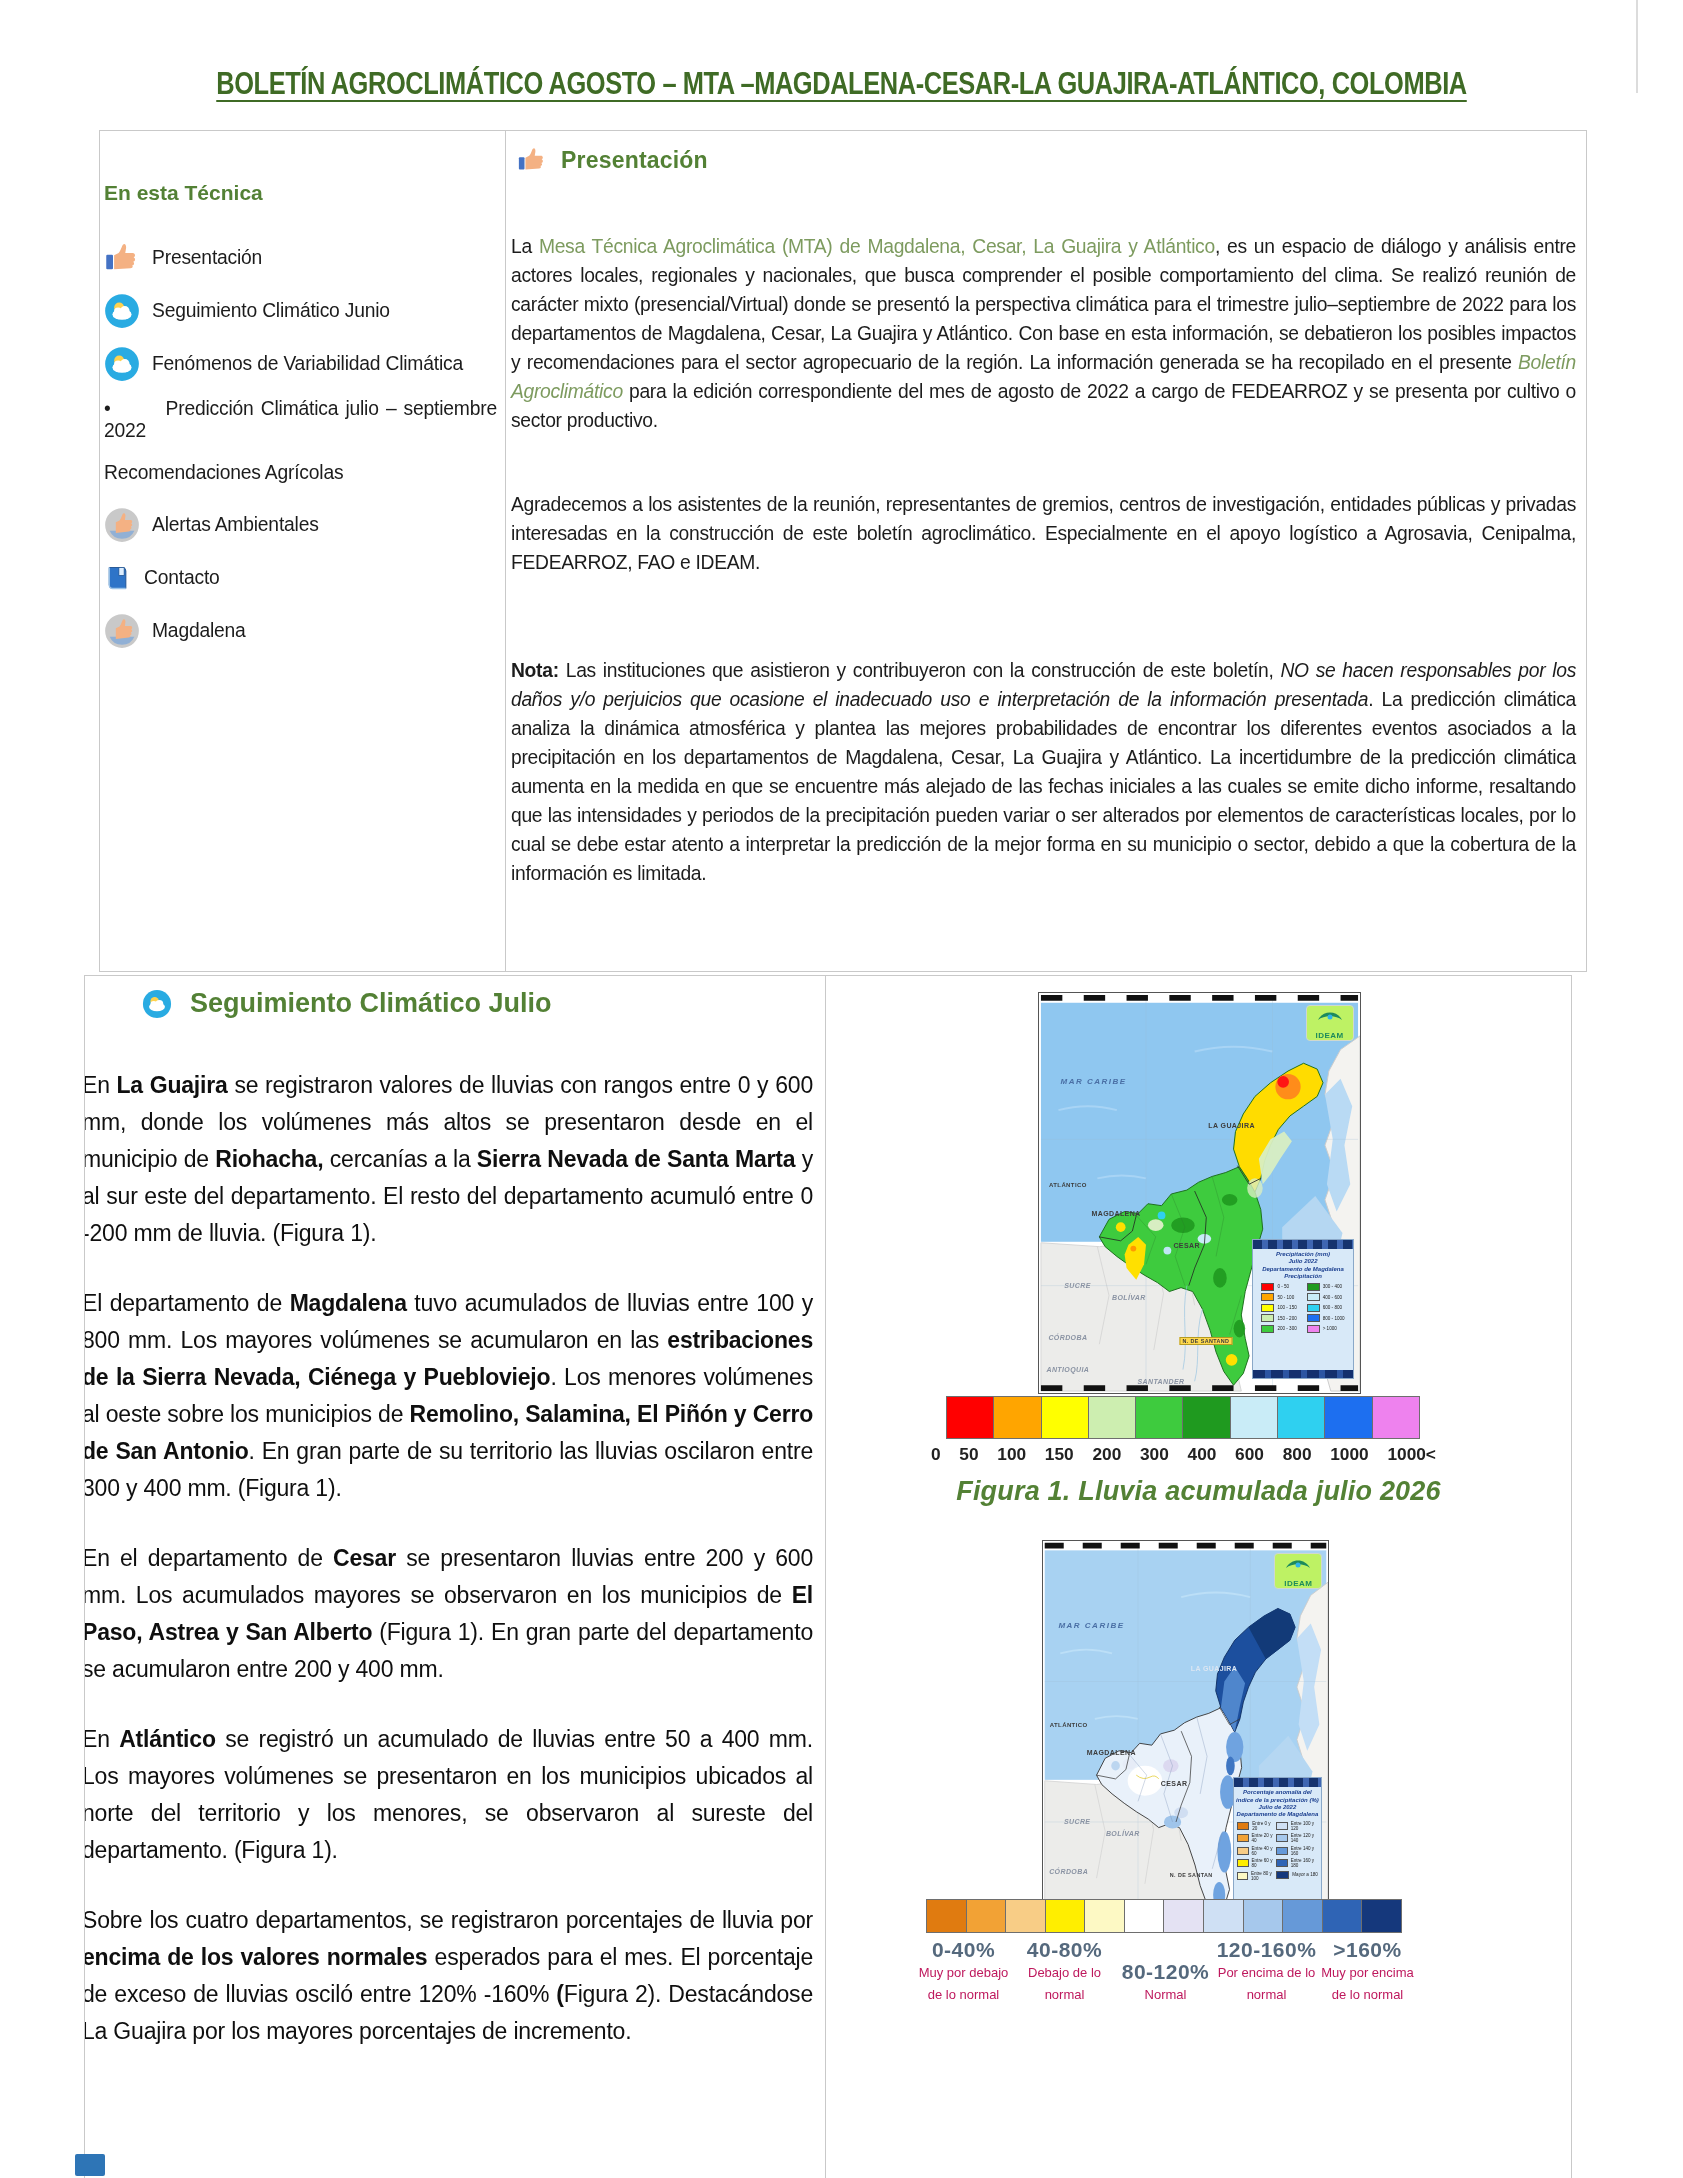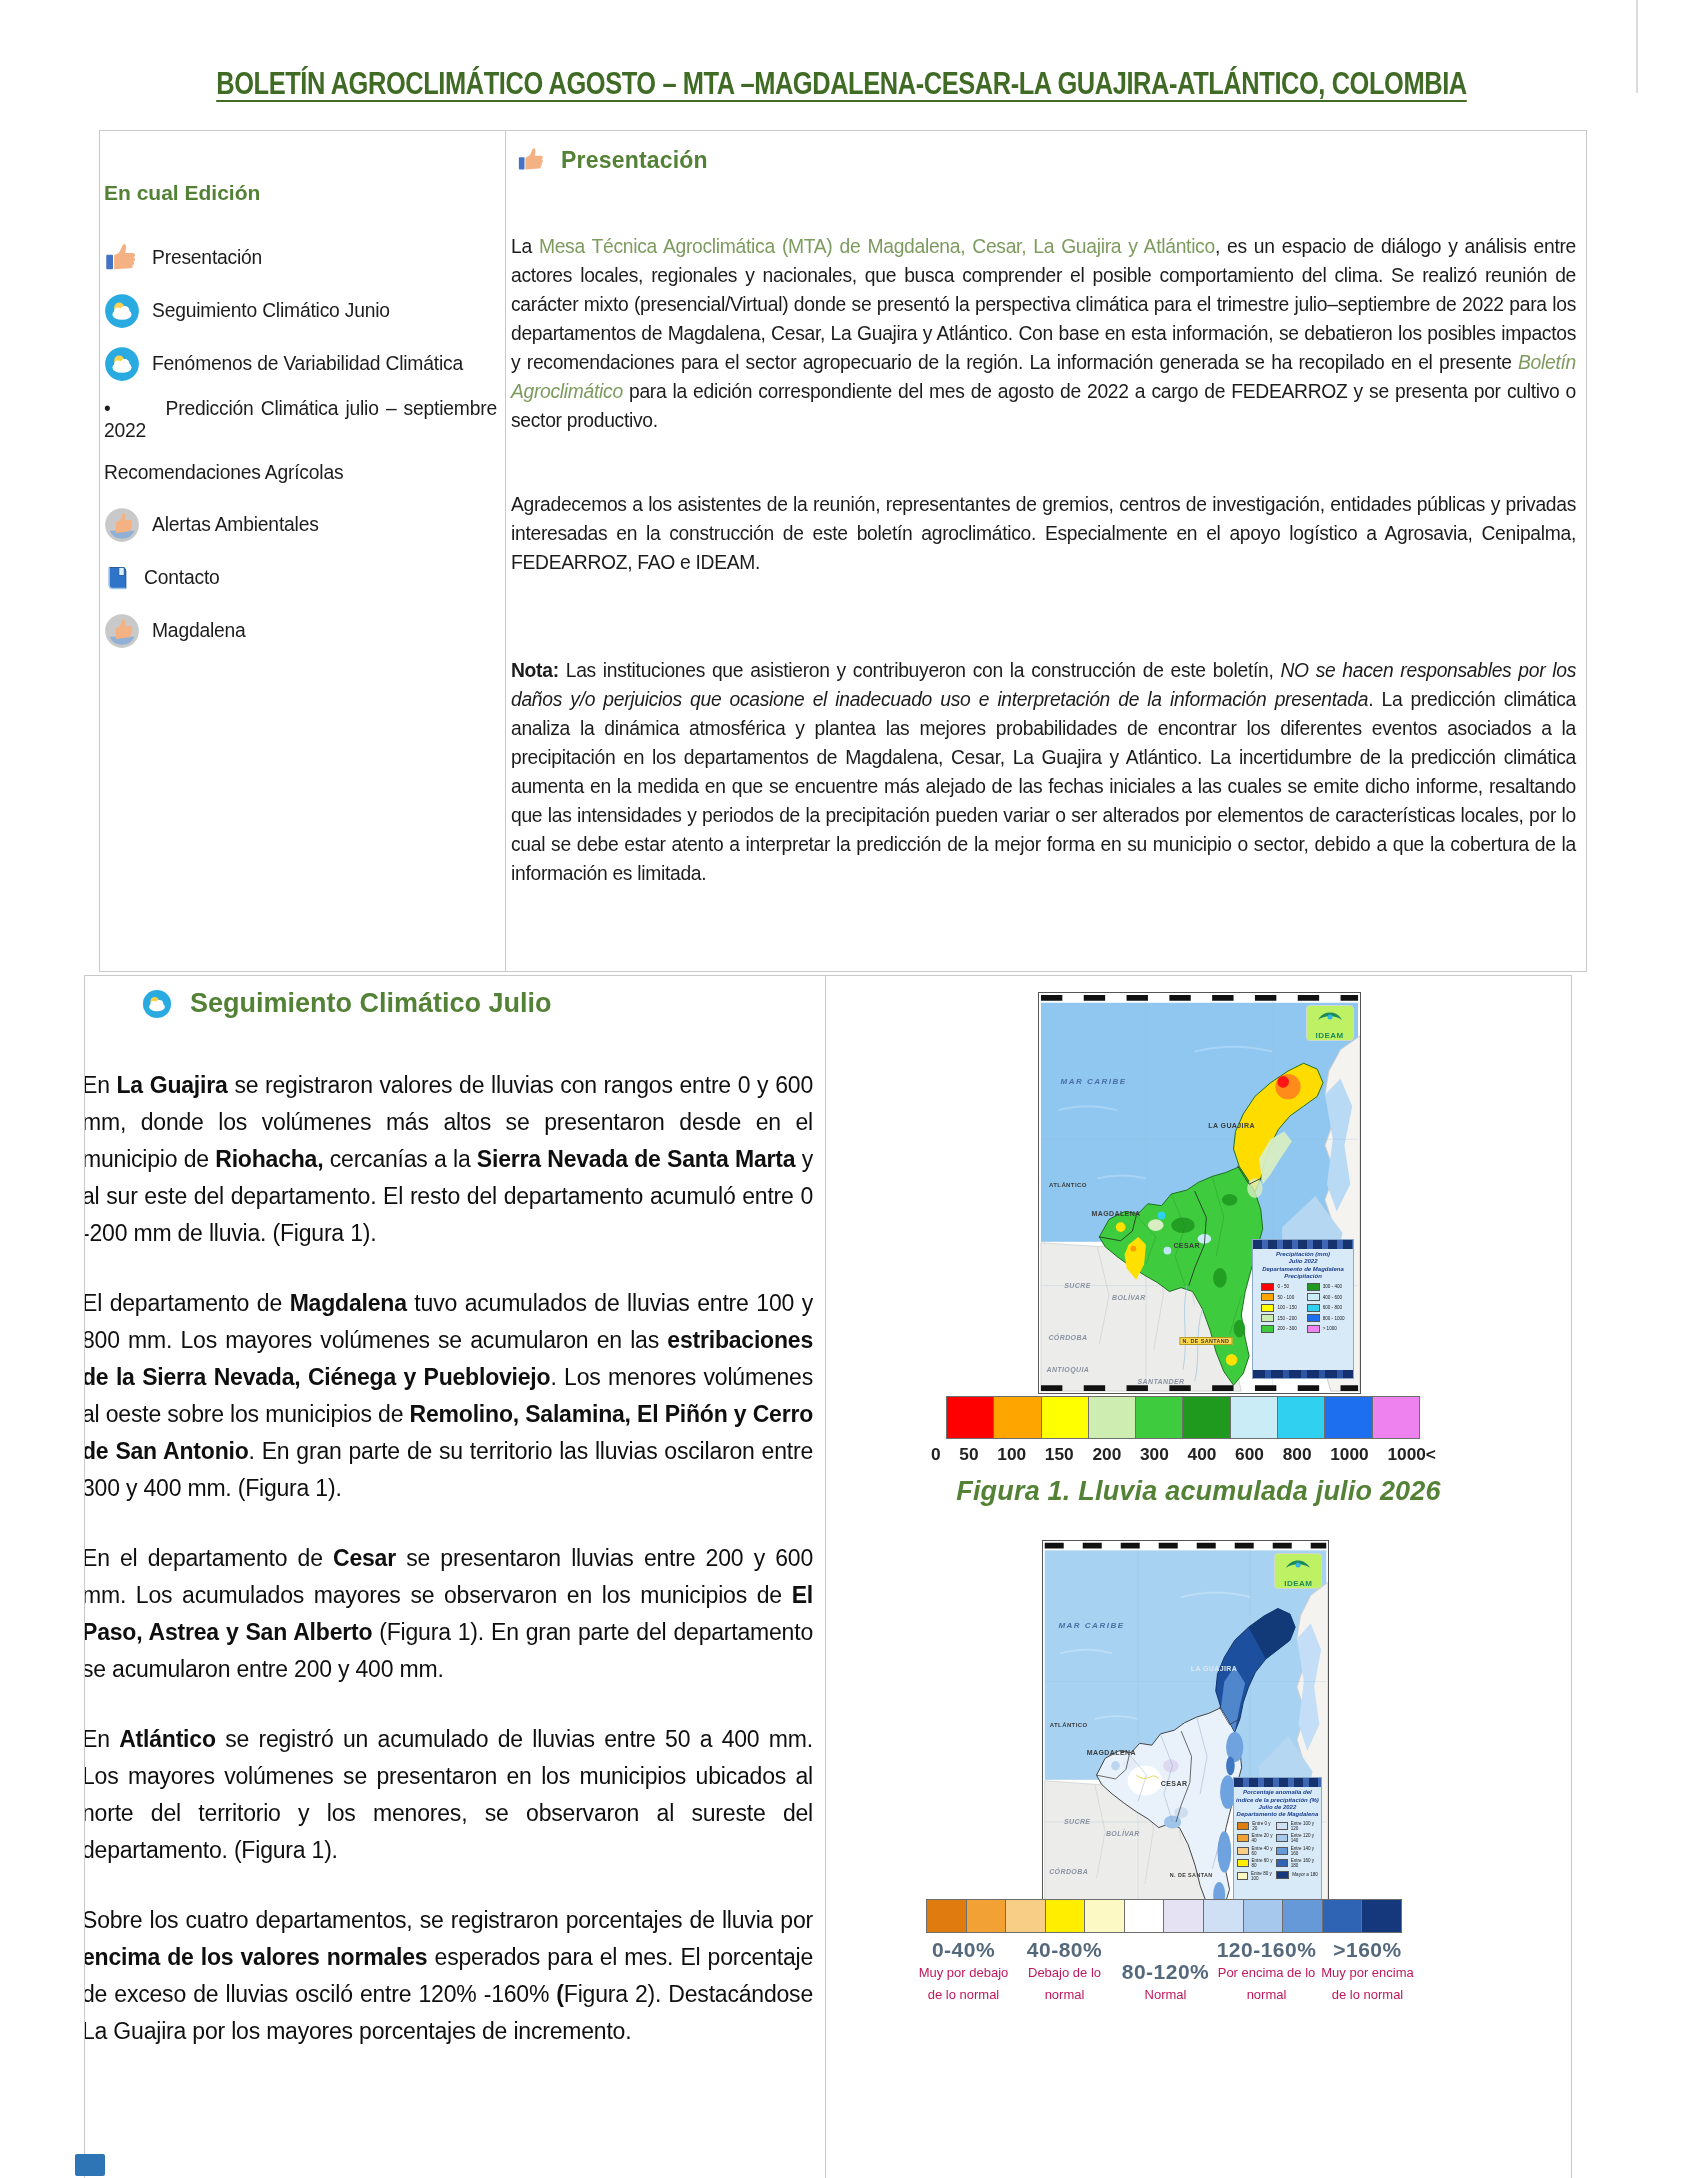--- a/index.html
+++ b/index.html
@@ -96,21 +96,21 @@
   .blue-marker{position:absolute;left:75px;top:2154px;width:30px;height:22px;background:#2e75b6;border-radius:2px;}
 </style>
 </head>
 <body>
 
 <h1 class="page-title"><span>BOLETÍN AGROCLIMÁTICO AGOSTO – MTA –MAGDALENA-CESAR-LA GUAJIRA-ATLÁNTICO, COLOMBIA</span></h1>
 <div class="edge-line"></div>
 
 <div class="top-section">
   <aside class="sidebar">
-    <div class="sb-head">En cual Edición</div>
+    <div class="sb-head">En esta Técnica</div>
     <div>
         <div class="sb-item ic-thumbs-up">
           <span class="sb-icon">
             <svg viewBox="0 0 32 32">
               <rect x="2" y="13" width="6" height="13" rx="1" fill="#4472c4"></rect>
               <path d="M9 26 V13.5 l4-2 c2-1.5 2.6-6 4-7.4 1.6-1.6 3 .5 2.6 3.2 L18.9 11.5 h6.6 c2.4 0 2.8 3 .8 3.8 2 1 1.6 3.6-.4 4 1.4 1 1 3-.8 3.2 1 1.4 0 2.5-1.6 2.5 z" fill="#f4b183"></path>
             </svg>
           </span>
           <span class="sb-label">Presentación</span>
         </div>

